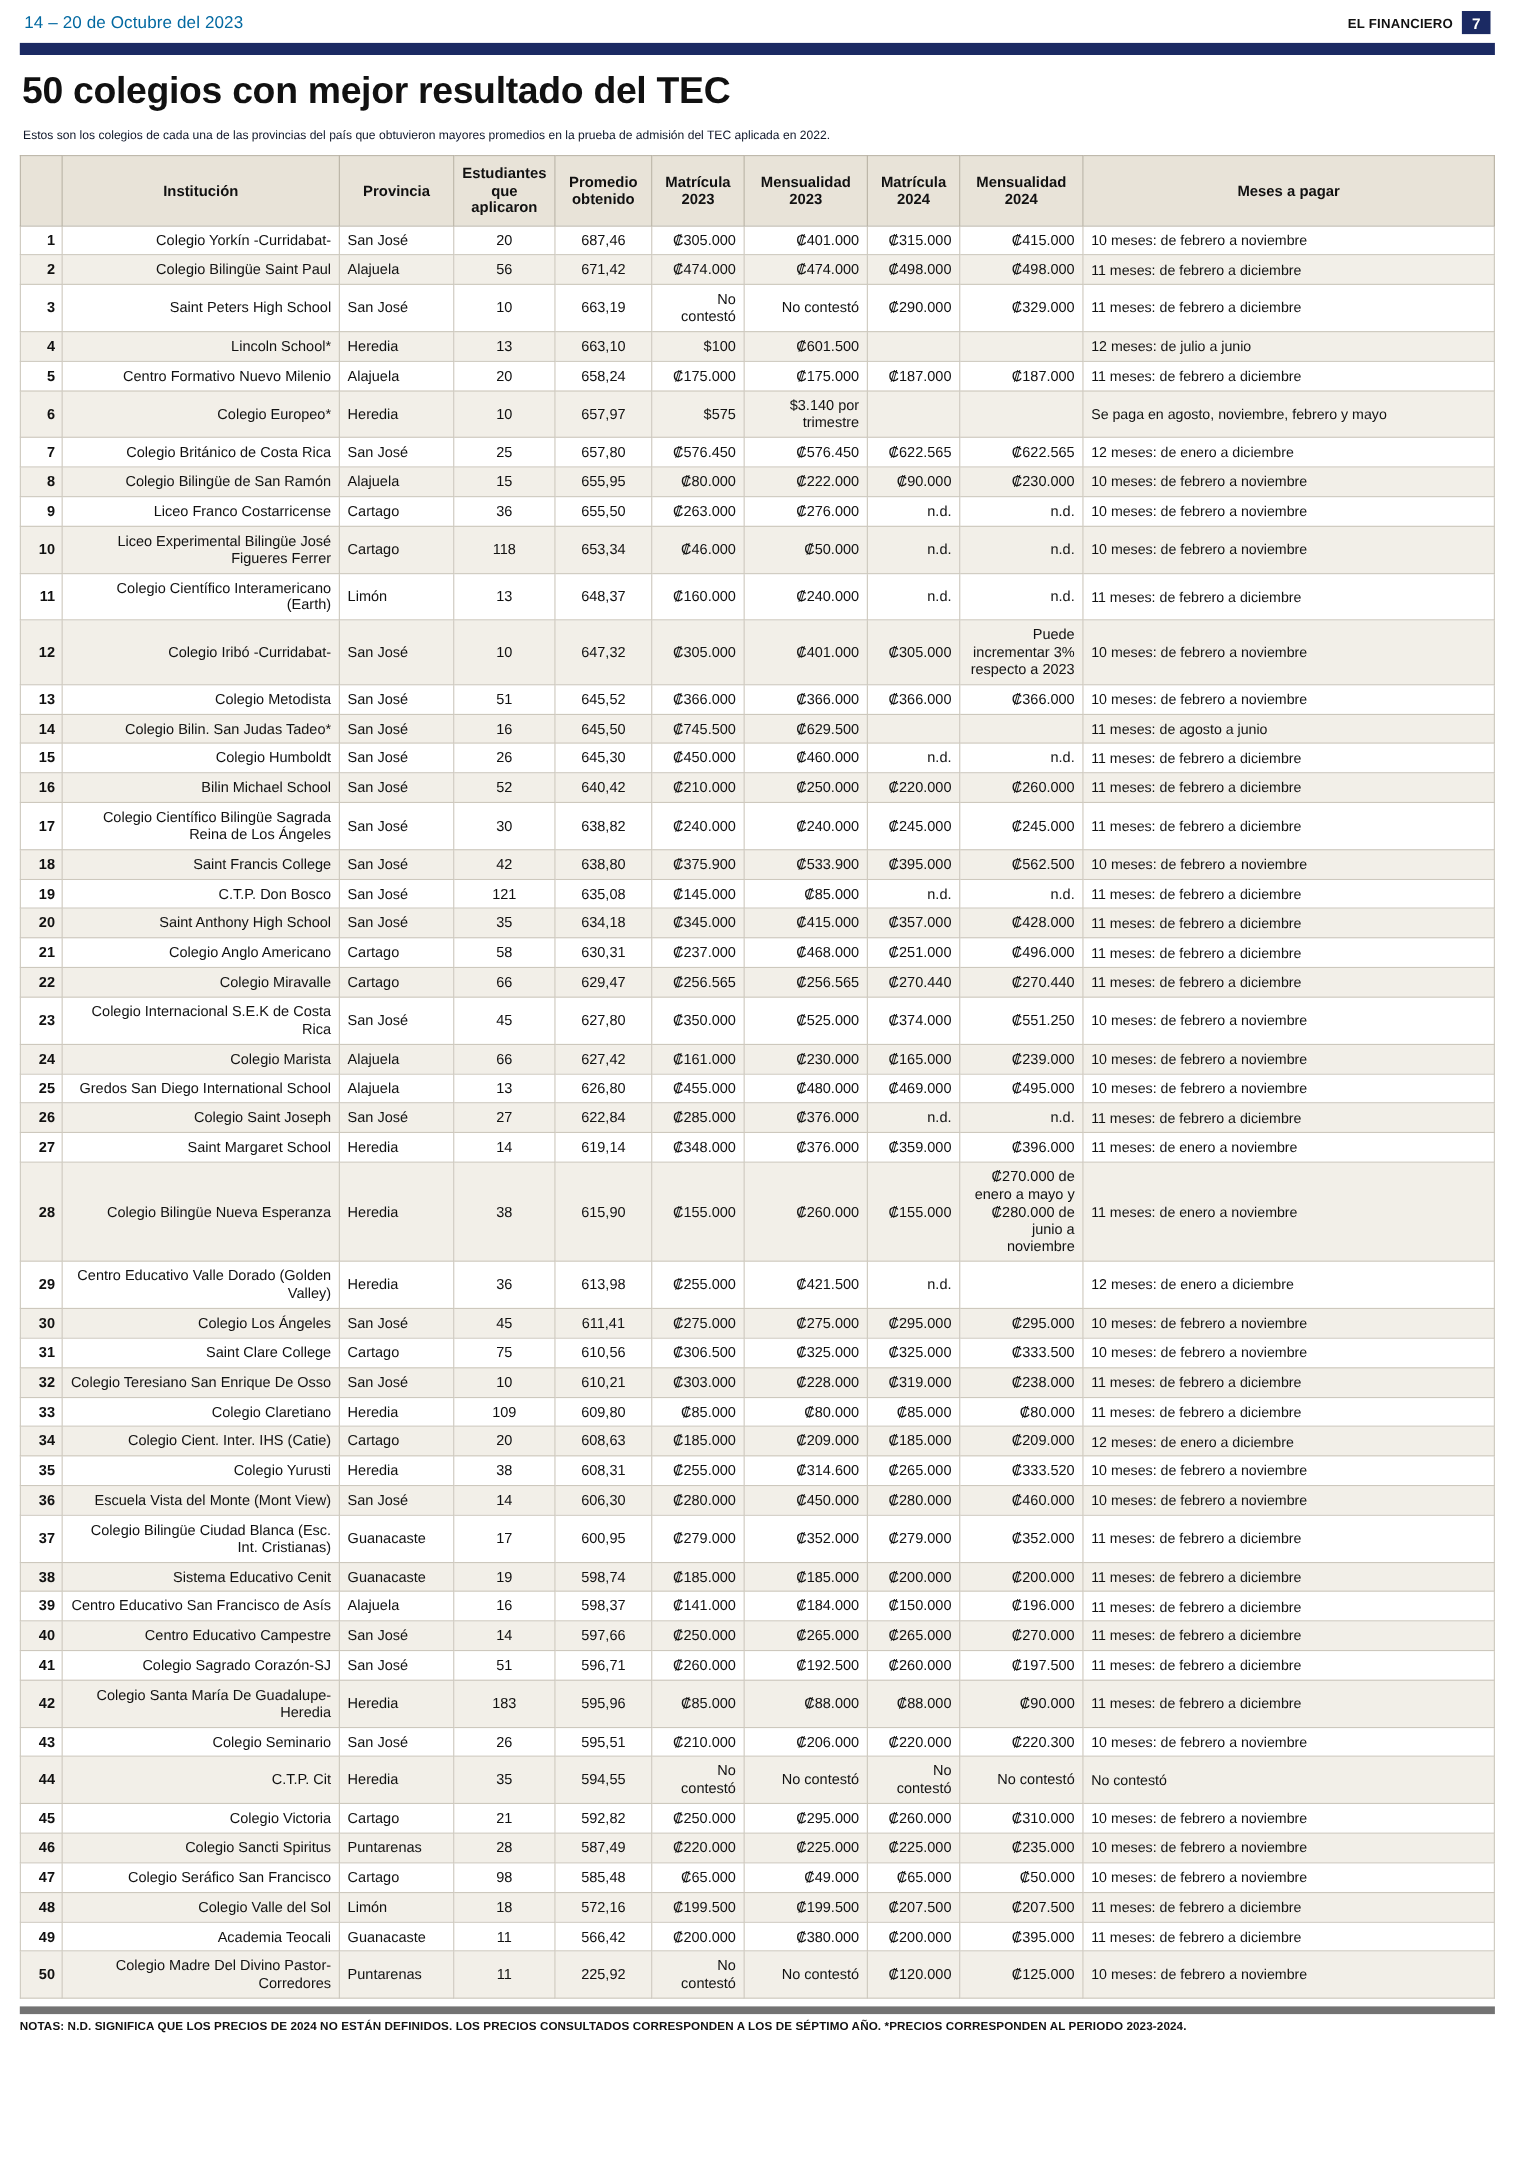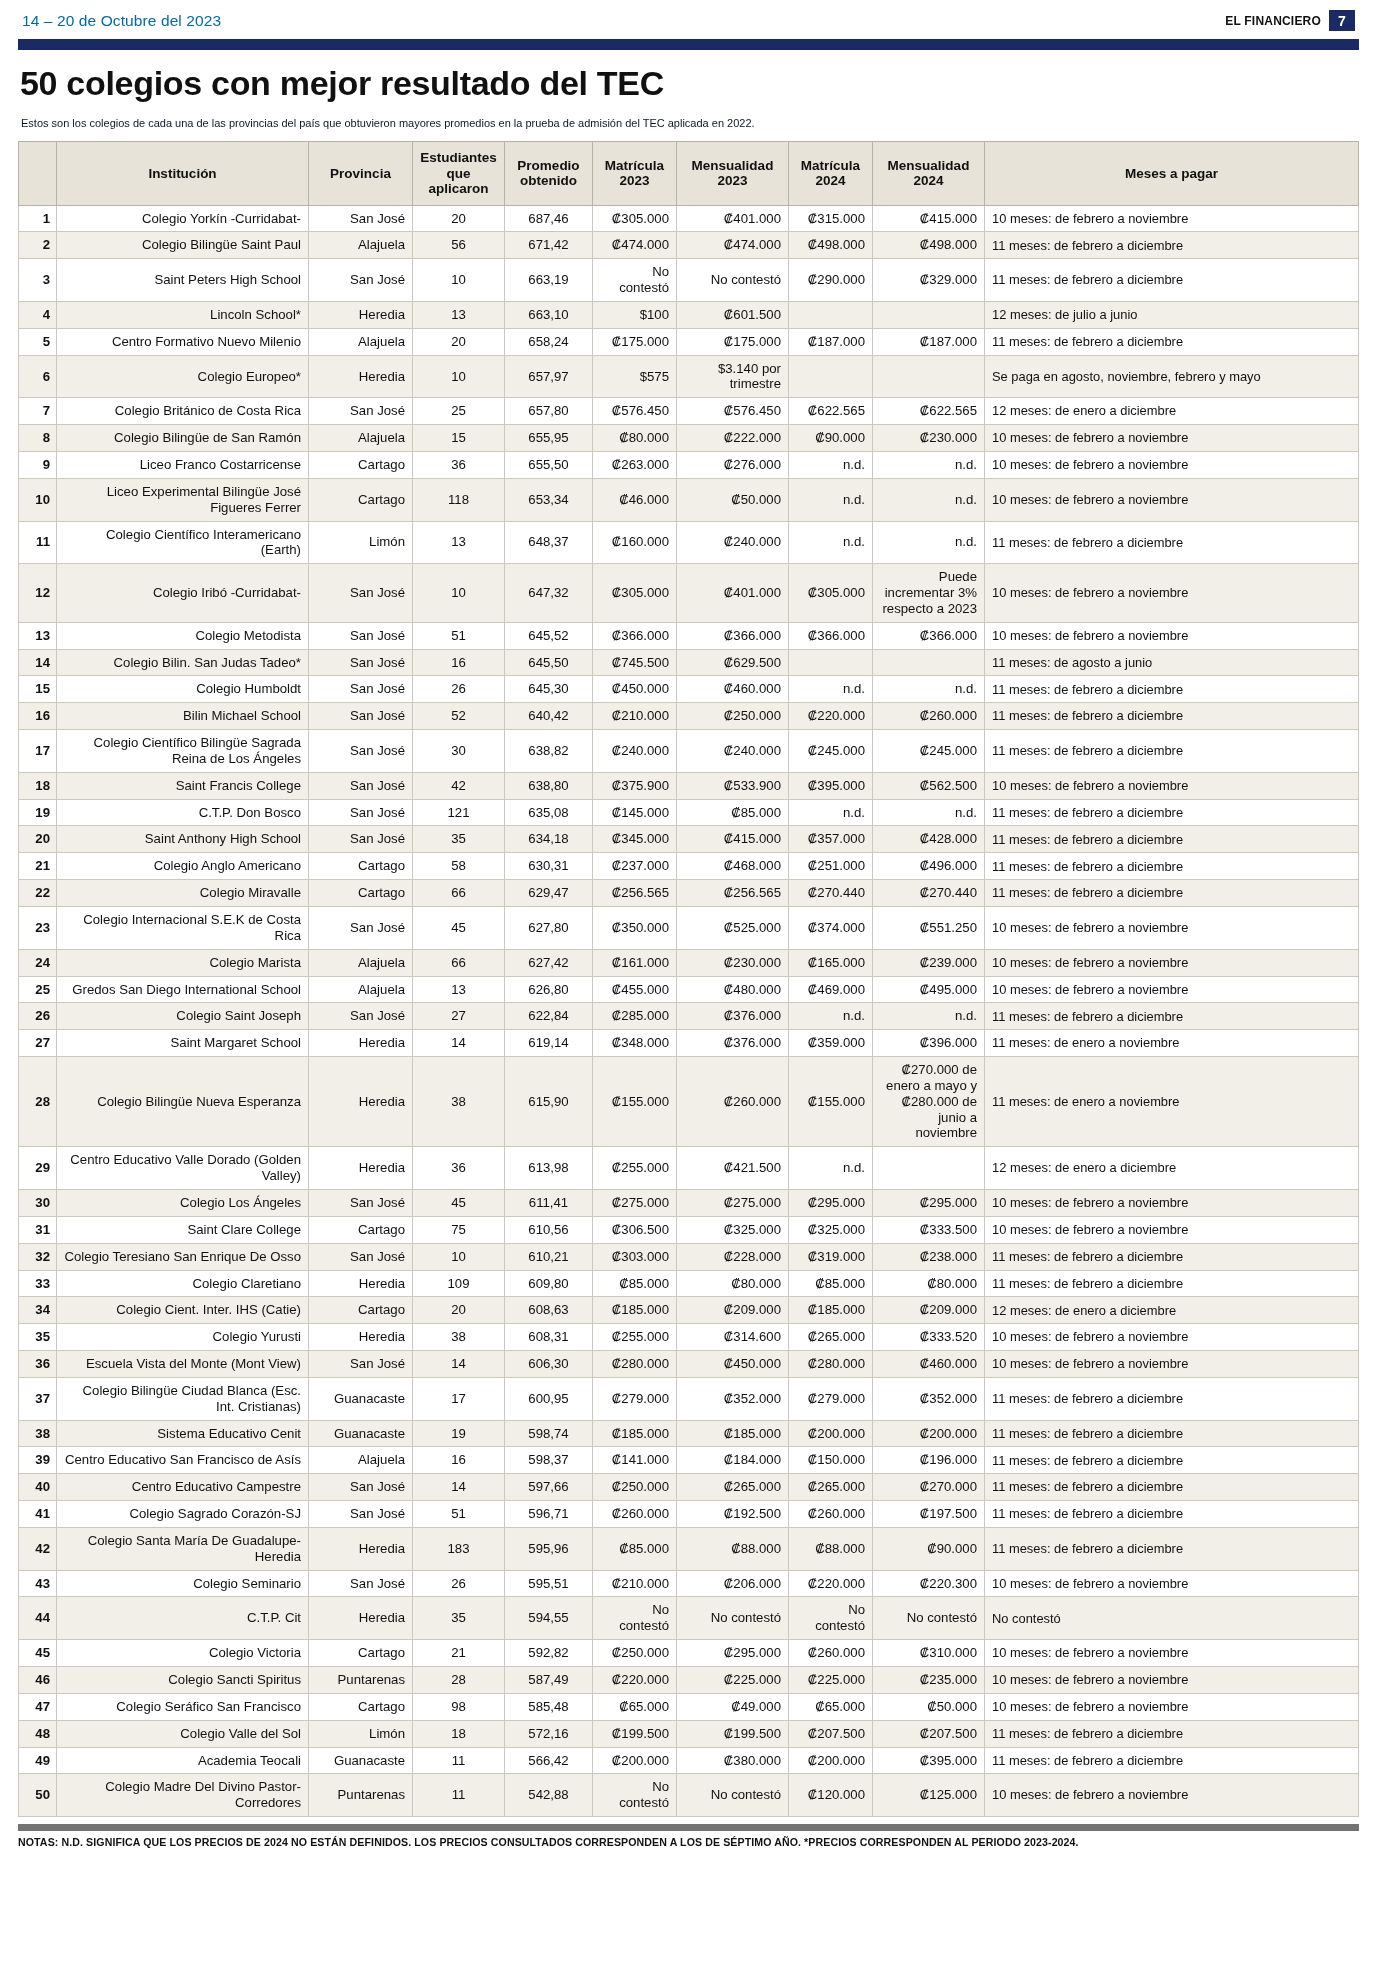--- a/index.html
+++ b/index.html
@@ -57,21 +57,21 @@
     padding:5px 7px;
     line-height:1.2;
     vertical-align:middle;
     color:#111;
   }
   tbody tr.odd td { background:#ffffff; }
   tbody tr.even td { background:#f2efe8; }
 
   td.rank { text-align:right; font-weight:bold; width:34px; padding-right:6px; }
   td.inst { text-align:right; }
-  td.prov { text-align:right; }
+  td.prov { text-align:left; }
   td.num  { text-align:center; }
   td.money{ text-align:right; }
   td.meses{ text-align:left; font-size:12.9px; }
 
   
   col.c-rank { width:38px; }
   col.c-inst { width:252px; }
   col.c-prov { width:104px; }
   col.c-est  { width:92px; }
   col.c-prom { width:88px; }
@@ -743,21 +743,21 @@
           <td class="money">₡380.000</td>
           <td class="money">₡200.000</td>
           <td class="money">₡395.000</td>
           <td class="meses">11 meses: de febrero a diciembre</td>
         </tr>
         <tr class="even">
           <td class="rank">50</td>
           <td class="inst">Colegio Madre Del Divino Pastor-Corredores</td>
           <td class="prov">Puntarenas</td>
           <td class="num">11</td>
-          <td class="num">542,88</td>
+          <td class="num">225,92</td>
           <td class="money">No contestó</td>
           <td class="money">No contestó</td>
           <td class="money">₡120.000</td>
           <td class="money">₡125.000</td>
           <td class="meses">10 meses: de febrero a noviembre</td>
         </tr>
       </tbody>
   </table>
 
   <div class="notes">NOTAS: N.D. SIGNIFICA QUE LOS PRECIOS DE 2024 NO ESTÁN DEFINIDOS. LOS PRECIOS CONSULTADOS CORRESPONDEN A LOS DE SÉPTIMO AÑO. *PRECIOS CORRESPONDEN AL PERIODO 2023-2024.</div>

